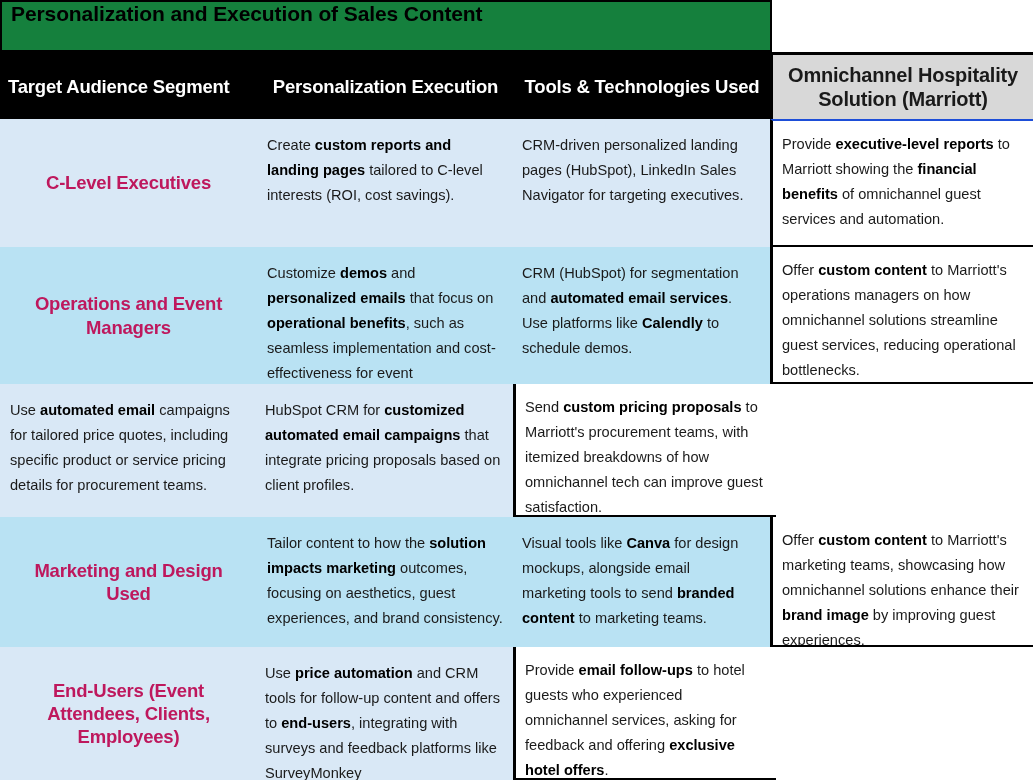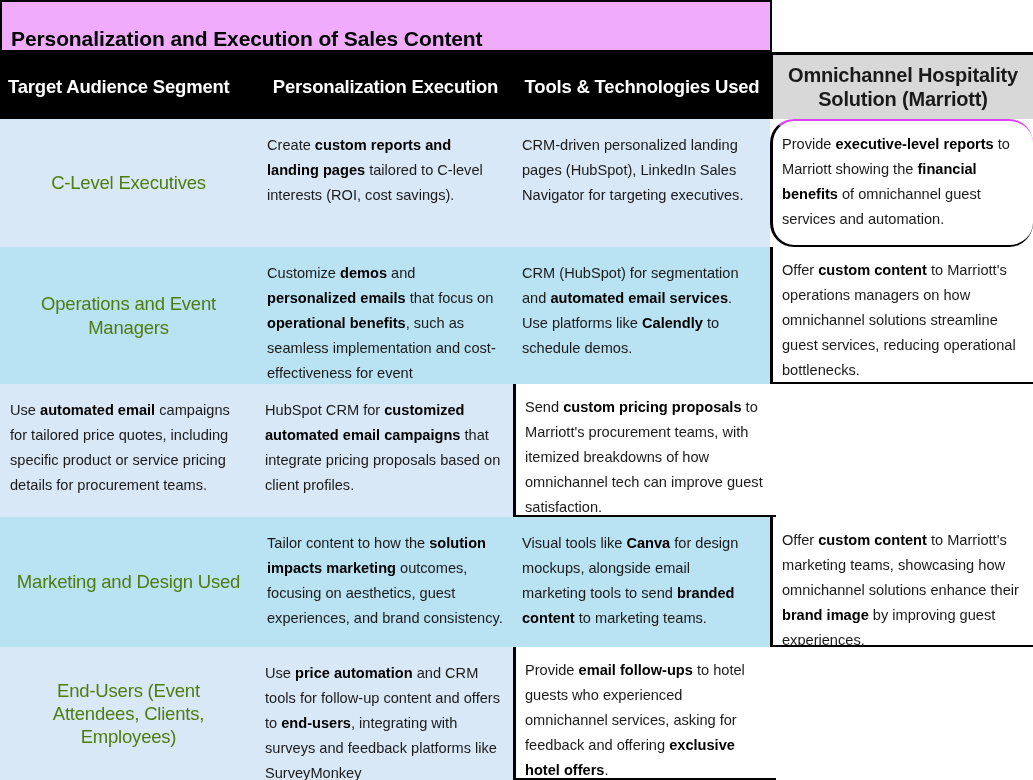--- a/index.html
+++ b/index.html
@@ -22,23 +22,23 @@
 
   
   .title-bar {
     position: absolute;
     left: 0;
     top: 0;
     width: 772px;
     height: 52px;
     box-sizing: border-box;
     border: 2px solid #000000;
-    background: #f0abfc;
+    background: #15803d;
     display: flex;
-    align-items: flex-end;
+    align-items: flex-start;
   }
   .title-text {
     font-size: 21px;
     font-weight: bold;
     color: #000000;
     letter-spacing: -0.1px;
     padding-left: 9px;
     line-height: 1.1;
   }
   .title-rule {
@@ -99,43 +99,43 @@
     box-sizing: border-box;
     overflow: hidden;
     position: relative;
   }
   .cell.c1 {
     display: flex;
     align-items: center;
     justify-content: center;
     text-align: center;
     font-size: 18.5px;
-    font-weight: normal;
-    color: #4d7c0f;
+    font-weight: bold;
+    color: #be185d;
     line-height: 1.25;
     padding: 0 16px;
     letter-spacing: -0.2px;
   }
   .cell.c2, .cell.c3 {
     font-size: 14.6px;
     color: #1a1a1a;
     line-height: 1.72;
     padding: 14px 10px 0 10px;
   }
   .cell.c3 { padding-left: 8px; padding-right: 12px; }
   .cell.c4 {
     background: #ffffff;
     border-left: 3px solid #000000;
     border-bottom: 2px solid #000000;
     font-size: 14.6px;
     color: #1a1a1a;
     line-height: 1.72;
     padding: 11px 8px 0 9px;
   }
-  .cell.c4.first { border-top: 2px solid #d946ef; border-radius: 24px; }
+  .cell.c4.first { border-top: 2px solid #1d4ed8; }
 
   .shade-a .cell.c1,
   .shade-a .cell.c2,
   .shade-a .cell.c3 { background: #d9e8f6; }
   .shade-b .cell.c1,
   .shade-b .cell.c2,
   .shade-b .cell.c3 { background: #b9e2f3; }
 
   b { font-weight: bold; color: #000000; }
 </style>

